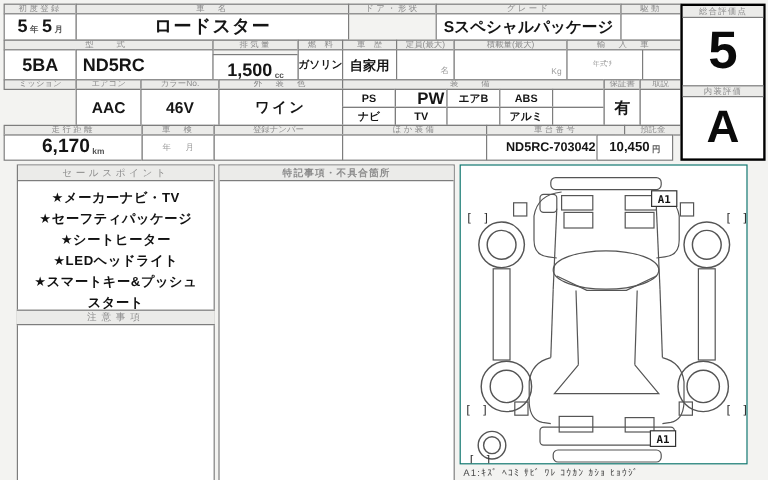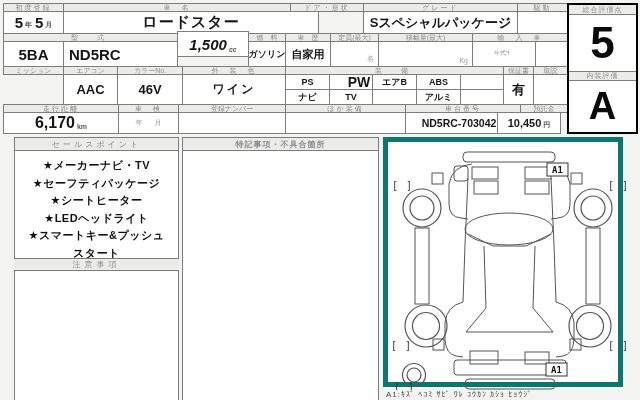--- a/index.html
+++ b/index.html
@@ -50,21 +50,21 @@
     height:13px;box-sizing:border-box;background:#ebebe9;border-bottom:1px solid #7d7d7d;
     color:#8b8b8b;font-size:8px;display:flex;align-items:center;justify-content:center;letter-spacing:3px;
   }
   .sales-list{padding:6px 8px;text-align:center;}
   .sales-list div{font-size:11px;line-height:17.5px;color:#111;font-weight:600;letter-spacing:0.5px;}
   .caution-band{
     position:absolute;left:-1px;top:120px;width:calc(100% + 2px);height:13px;box-sizing:border-box;
     background:#ebebe9;border-top:1px solid #7d7d7d;border-bottom:1px solid #7d7d7d;
     color:#8b8b8b;font-size:8px;display:flex;align-items:center;justify-content:center;letter-spacing:4px;
   }
-  .diagram{position:absolute;left:383px;top:137px;width:240px;height:250px;box-sizing:border-box;border:5px solid #0f766e;background:#fff;}
+  .diagram{position:absolute;left:383px;top:137px;width:240px;height:250px;box-sizing:border-box;border:1px solid #0f766e;background:#fff;}
   .diagram svg{display:block;}
   .footnote{
     position:absolute;left:386px;top:390px;width:234px;height:10px;overflow:hidden;
     font-size:8px;color:#4a4a4a;letter-spacing:1px;white-space:nowrap;filter:blur(0.6px);
   }
   svg text{font-family:"DejaVu Sans Mono","Liberation Mono",monospace;}
 </style>
 </head>
 <body>
 
@@ -75,35 +75,35 @@
   <div class="lab" style="left:290px;top:3px;width:74px;height:9px;">ドア・形状</div>
   <div class="lab" style="left:363px;top:3px;width:155px;height:9px;">グレード</div>
   <div class="lab" style="left:517px;top:3px;width:51px;height:9px;">駆動</div>
 
   <div class="cell" style="left:3px;top:11px;width:61px;height:23px;font-size:15px;">
     <span>5</span>
       <span class="unit">年</span>
     <span style="margin-left:3px;">5</span>
       <span class="unit">月</span>
   </div>
-  <div class="cell" style="left:63px;top:11px;width:256px;height:23px;font-size:15px;letter-spacing:1px;">ロードスター</div>
+  <div class="cell" style="left:63px;top:11px;width:228px;height:23px;font-size:15px;letter-spacing:1px;">ロードスター</div>
   <div class="cell" style="left:363px;top:11px;width:155px;height:23px;font-size:13px;">Sスペシャルパッケージ</div>
   <div class="cell" style="left:517px;top:11px;width:51px;height:23px;"></div>
 
   <div class="lab" style="left:3px;top:33px;width:175px;height:9px;letter-spacing:6px;">型　式</div>
   <div class="lab" style="left:177px;top:33px;width:72px;height:9px;">排気量</div>
   <div class="lab tight" style="left:248px;top:33px;width:38px;height:9px;">燃　料</div>
   <div class="lab tight" style="left:285px;top:33px;width:46px;height:9px;">車　歴</div>
   <div class="lab tight" style="left:330px;top:33px;width:49px;height:9px;">定員(最大)</div>
   <div class="lab tight" style="left:378px;top:33px;width:95px;height:9px;">積載量(最大)</div>
   <div class="lab" style="left:472px;top:33px;width:96px;height:9px;">輸　入　車</div>
 
   <div class="cell" style="left:3px;top:41px;width:61px;height:26px;font-size:15px;">5BA</div>
   <div class="cell left" style="left:63px;top:41px;width:115px;height:26px;font-size:15px;">ND5RC</div>
-  <div class="cell" style="left:177px;top:31px;width:72px;height:26px;font-size:15px;font-style:italic;">
+  <div class="cell" style="left:177px;top:45px;width:72px;height:26px;font-size:15px;">
     <span>1,500</span>
       <span class="unit">cc</span>
   </div>
   <div class="cell" style="left:248px;top:41px;width:38px;height:26px;font-size:9px;">ガソリン</div>
   <div class="cell" style="left:285px;top:41px;width:46px;height:26px;font-size:11px;">自家用</div>
   <div class="cell ghost" style="left:330px;top:41px;width:49px;height:26px;">名</div>
   <div class="cell ghost" style="left:378px;top:41px;width:95px;height:26px;">Kg</div>
   <div class="cell ghost smudge" style="left:472px;top:41px;width:64px;height:26px;justify-content:center;align-items:center;font-size:6px;">年式'ﾁ</div>
   <div class="cell" style="left:535px;top:41px;width:33px;height:26px;"></div>
 

